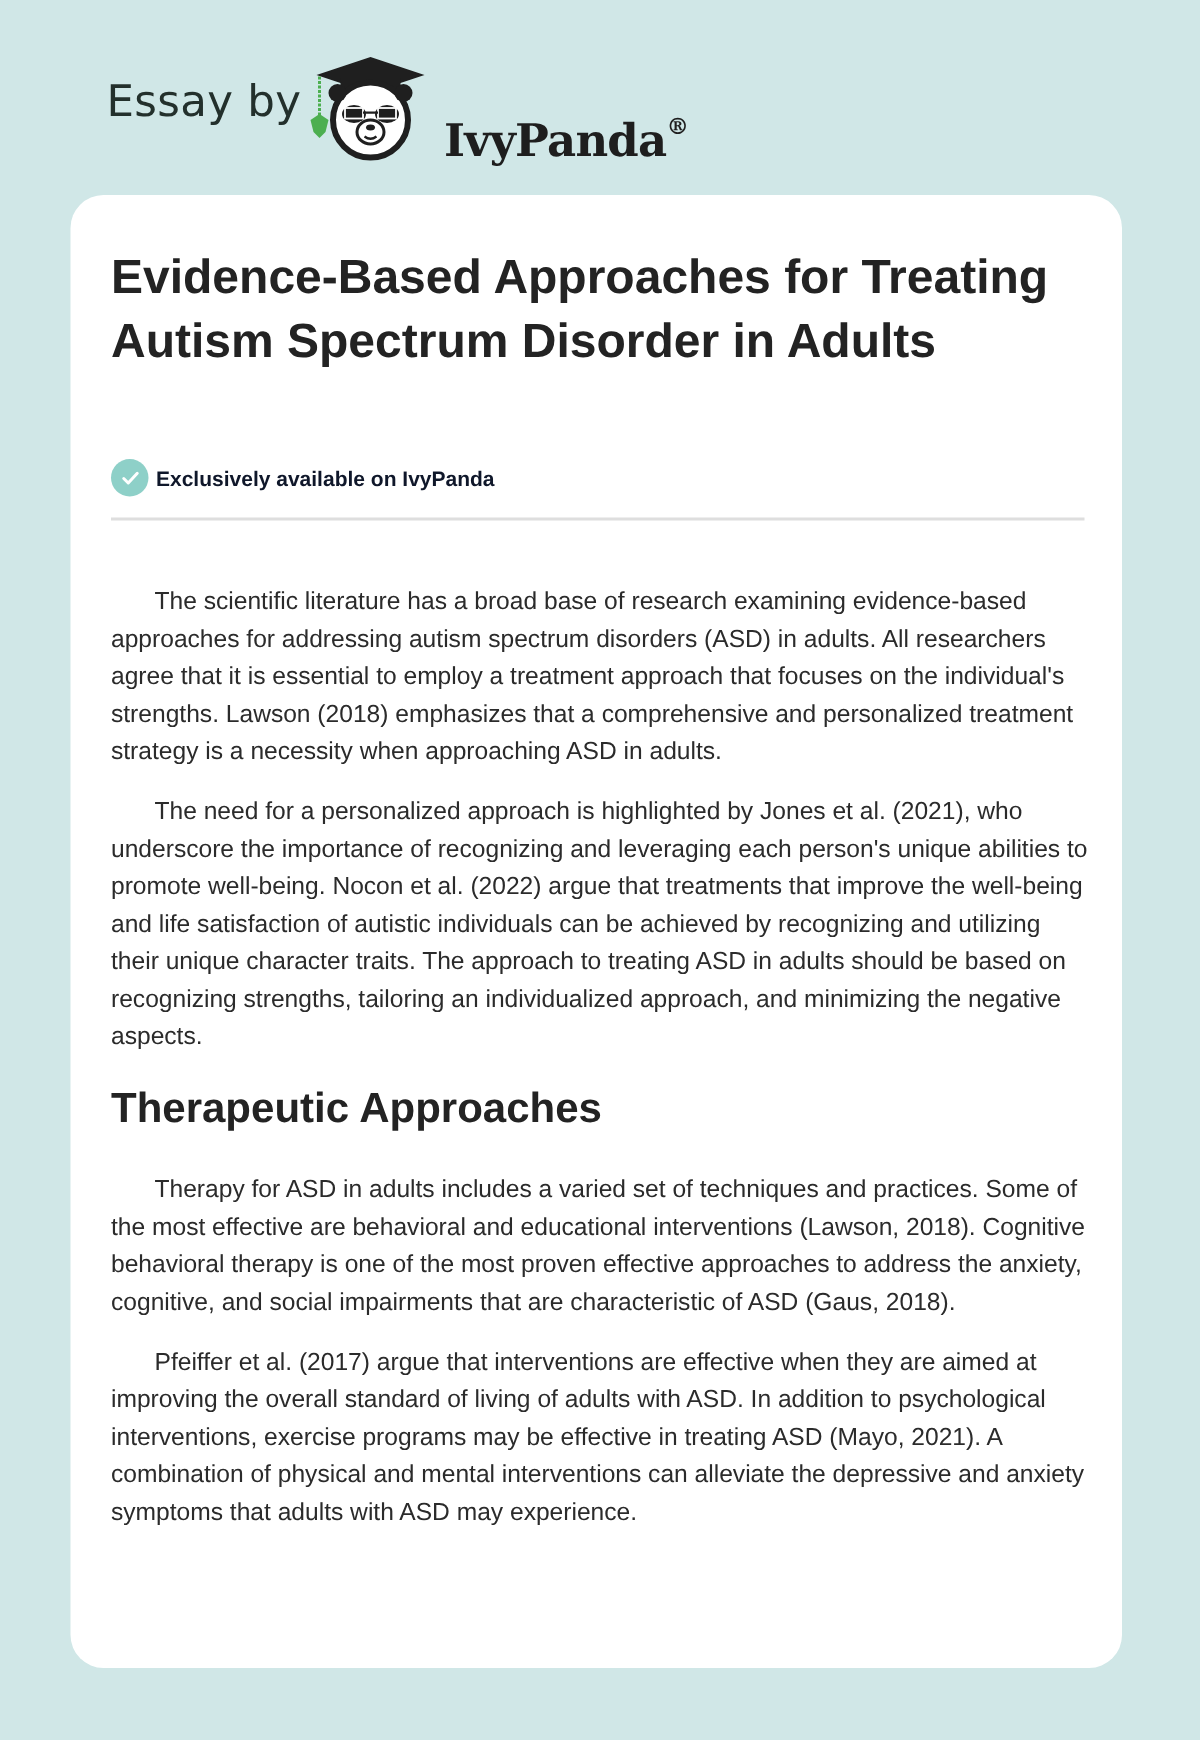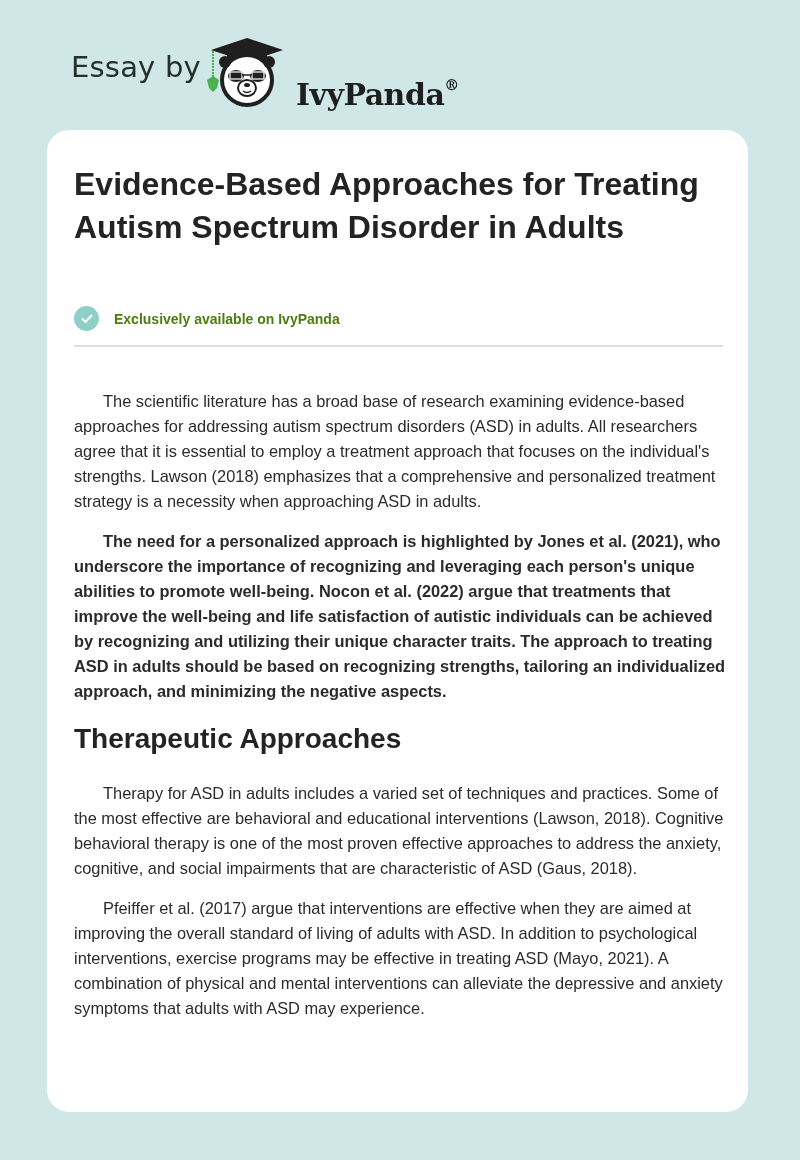--- a/index.html
+++ b/index.html
@@ -39,34 +39,34 @@
     margin: 0;
   }
   .badge {
     position: absolute; left: 27px; top: 176px;
     display: flex; align-items: center;
   }
   .check {
     width: 25px; height: 25px; border-radius: 50%;
     background: #8ed0c8; display: flex; align-items: center; justify-content: center;
   }
-  .badge-text { margin-left: 15px; font-size: 14px; font-weight: bold; color: #4d7c0f; text-align: center; }
+  .badge-text { margin-left: 5px; font-size: 14px; font-weight: bold; color: #0f172a; text-align: center; }
   .divider {
     position: absolute; left: 27px; top: 215px; width: 649px; height: 2px; background: #dedede;
   }
   .content { position: absolute; left: 27px; top: 236px; width: 652px; }
   h2 {
     margin: 0; font-size: 28px; font-weight: bold; color: #232323; line-height: 40px;
   }
   p {
     margin: 0; font-size: 16.4px; line-height: 25px; color: #2b2b2b; text-indent: 29px;
   }
   .s1-title { margin-top: 0; }
   .s1-p1 { margin-top: 23px; }
-  .s1-p2 { margin-top: 15px; font-weight: bold; }
+  .s1-p2 { margin-top: 15px; }
   .s2-title { margin-top: 15px; }
   .s2-p1 { margin-top: 22px; }
   .s2-p2 { margin-top: 15px; }
 </style>
 </head>
 <body>
 
 <div class="header">
   <span class="essay-by">Essay by</span>
   <span class="logo-icon">

